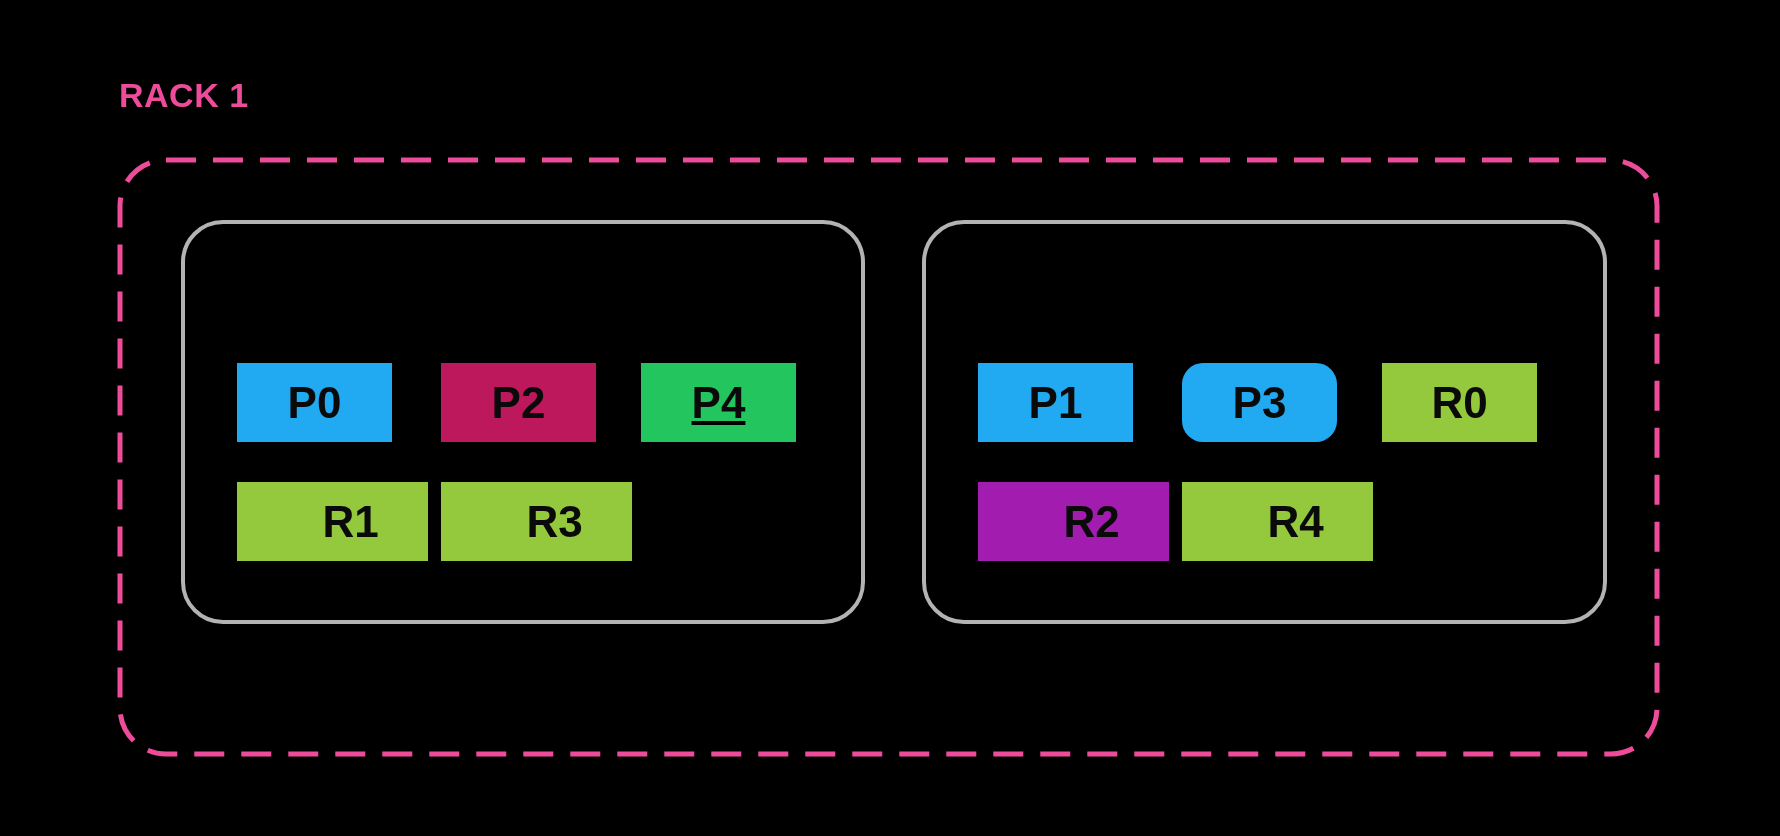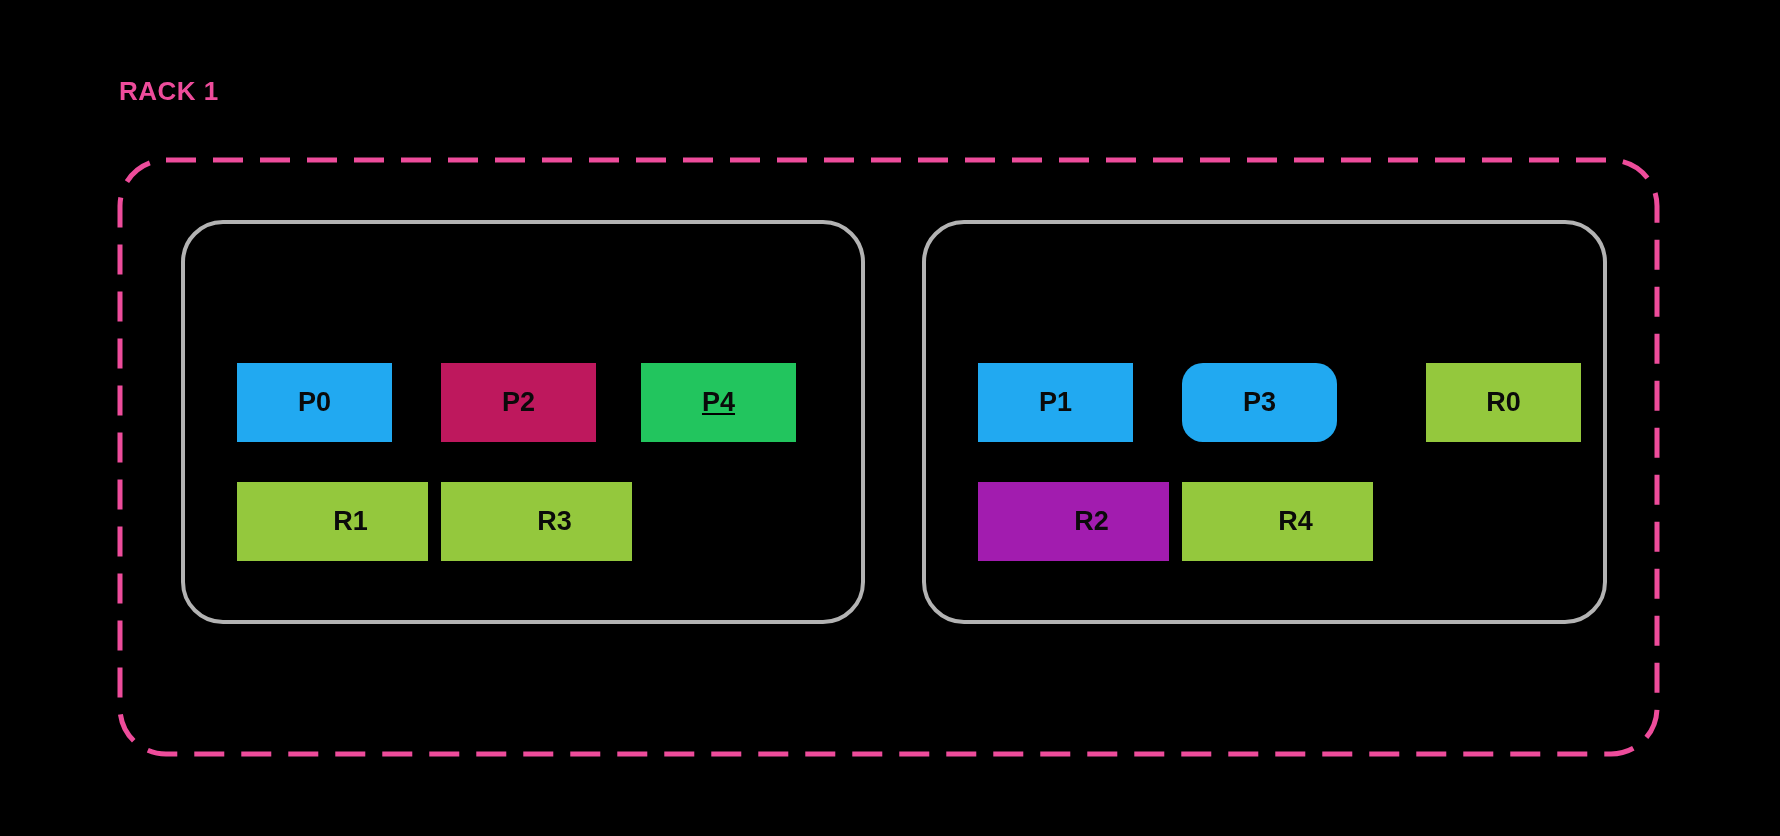--- a/index.html
+++ b/index.html
@@ -16,21 +16,21 @@
     position: relative;
     width: 1780px;
     height: 836px;
     background: #000000;
     overflow: hidden;
   }
   .rack-label {
     position: absolute;
     left: 119px;
     top: 76px;
-    font-size: 26px;
+    font-size: 34px;
     font-weight: 700;
     letter-spacing: 0.5px;
     white-space: nowrap;
   }
   .rack-border-svg {
     position: absolute;
     left: 116px;
     top: 156px;
     width: 1546px;
     height: 603px;
@@ -48,21 +48,21 @@
   .node-box.node-2 { left: 922px; width: 677px; }
   .block {
     position: absolute;
     width: 155px;
     height: 79px;
     display: flex;
     align-items: center;
     justify-content: center;
   }
   .block .block-label {
-    font-size: 27px;
+    font-size: 44px;
     font-weight: 700;
     color: #0A0A0A;
     line-height: 1;
   }
   
   .col-0 { left: 52px; }
   .col-1 { left: 256px; }
   .col-2 { left: 456px; }
   .row-0 { top: 139px; }
   .row-1 { top: 258px; padding-left: 36px; }
@@ -96,21 +96,21 @@
     </div>
   </div>
 
   <div class="node-box node-2" style="border-color: rgb(179, 179, 179);">
     <div class="block col-0 row-0" style="background-color: rgb(33, 169, 241);">
       <span class="block-label">P1</span>
     </div>
     <div class="block col-1 row-0" style="background-color: rgb(33, 169, 241); border-radius: 21px;">
       <span class="block-label">P3</span>
     </div>
-    <div class="block col-2 row-0" style="background-color: rgb(148, 200, 61); margin-left: 44px;">
+    <div class="block col-2 row-0" style="background-color: rgb(148, 200, 61);">
       <span class="block-label">R0</span>
     </div>
     <div class="block col-0 row-1" style="background-color: #a21caf; text-align: right;">
       <span class="block-label">R2</span>
     </div>
     <div class="block col-1 row-1" style="background-color: rgb(148, 200, 61);">
       <span class="block-label">R4</span>
     </div>
   </div>
 

